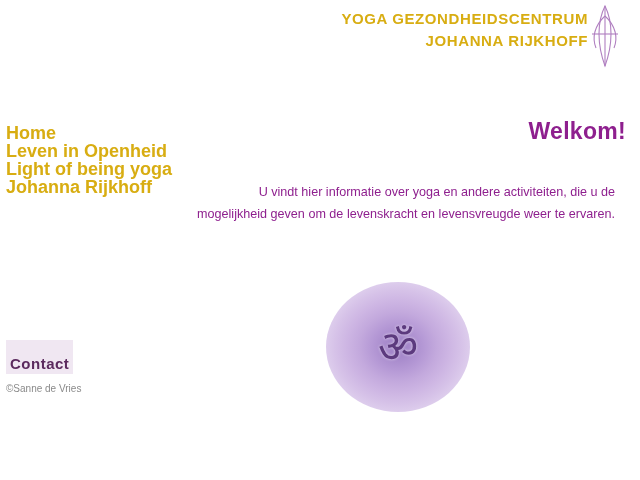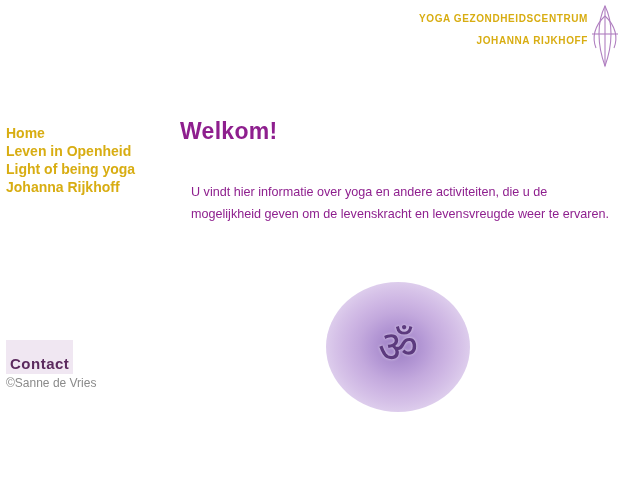--- a/index.html
+++ b/index.html
@@ -24,21 +24,21 @@
     height: 88px;
   }
   #header-text {
     position: absolute;
     right: 52px;
     top: 8px;
     text-align: right;
   }
   .header-line {
     color: #d8ad12;
-    font-size: 10px;
+    font-size: 15px;
     font-weight: bold;
     letter-spacing: 0.6px;
     line-height: 22px;
     white-space: nowrap;
   }
   #header-ornament {
     position: absolute;
     right: 18px;
     top: 4px;
     width: 34px;
@@ -48,21 +48,21 @@
   
   #sidebar {
     position: absolute;
     left: 6px;
     top: 124px;
     width: 180px;
   }
   .nav-item {
     display: block;
     color: #d8ad12;
-    font-size: 14px;
+    font-size: 18px;
     font-weight: bold;
     line-height: 18px;
     text-decoration: none;
     white-space: nowrap;
     cursor: pointer;
   }
 
   #contact-block {
     position: absolute;
     left: 6px;
@@ -74,33 +74,33 @@
     color: #5b2a5e;
     font-size: 15px;
     font-weight: bold;
     letter-spacing: 0.5px;
     background: #f0e7f2;
     padding: 15px 4px 2px 4px;
     text-decoration: none;
     cursor: pointer;
   }
   #copyright {
-    margin-top: 4px;
+    margin-top: 10px;
     color: #8a8a8a;
-    font-size: 12px;
+    font-size: 10px;
     line-height: 10px;
   }
 
   
   #main {
     position: absolute;
     left: 180px;
     top: 118px;
     width: 446px;
-    text-align: left;
+    text-align: right;
   }
   #welcome-title {
     color: #8e1f8e;
     font-size: 23px;
     font-weight: bold;
     margin: 0 0 36px 0;
     letter-spacing: 0.3px;
   }
   #intro-text {
     color: #8e1f8e;

